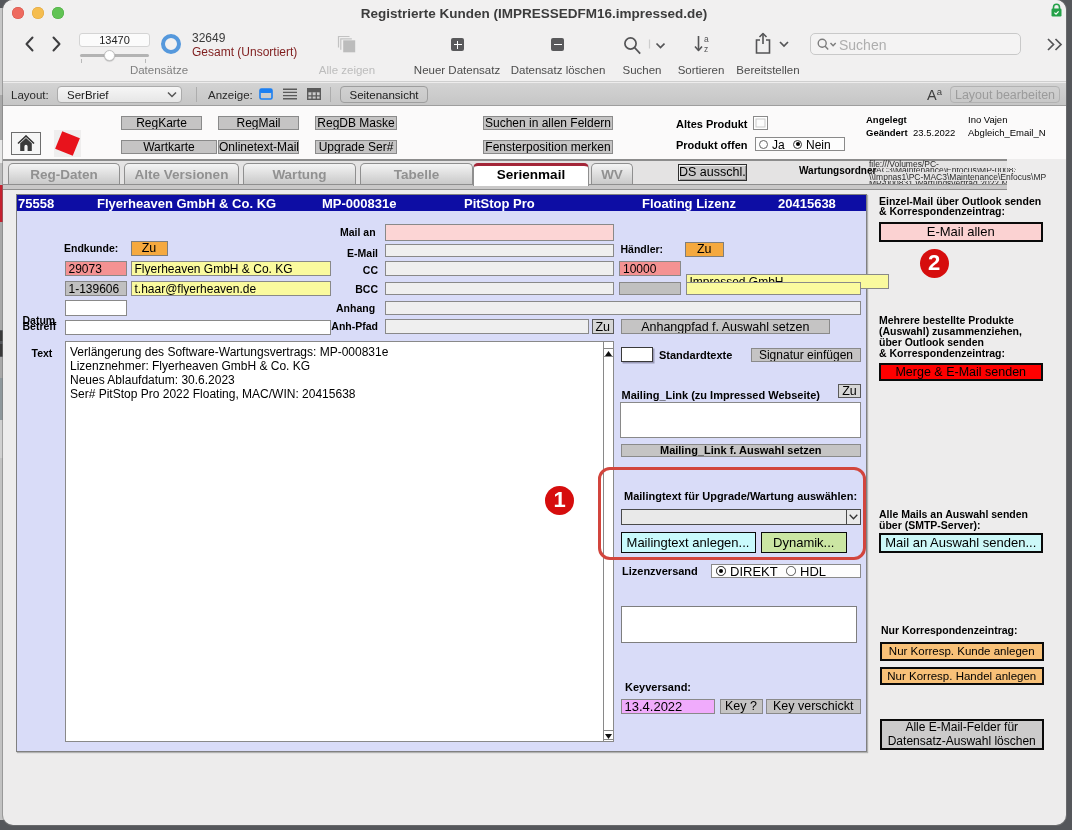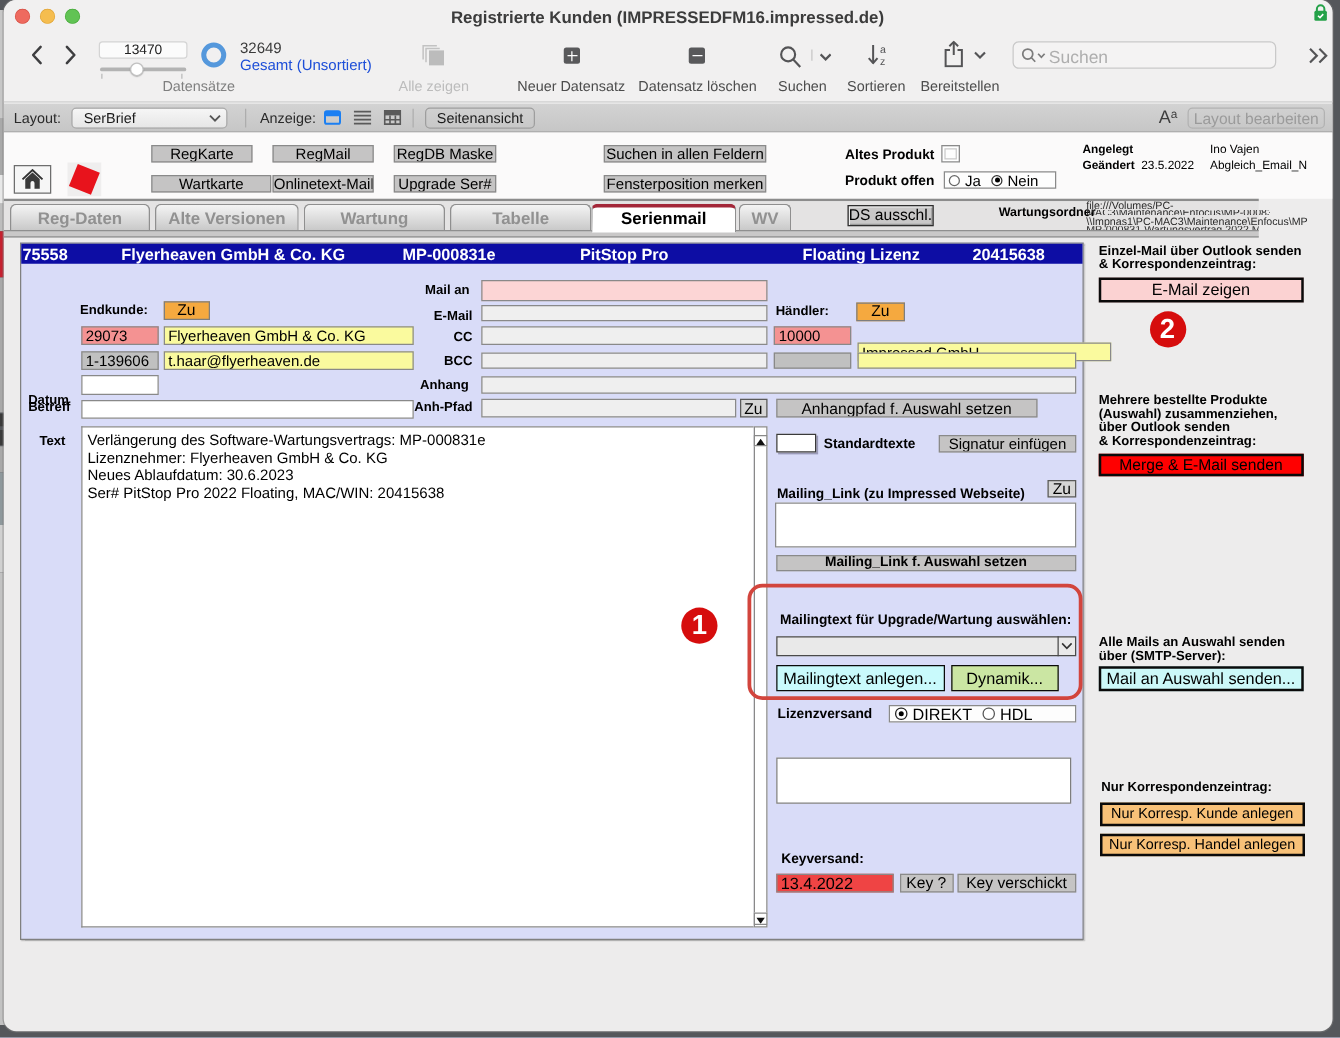--- a/index.html
+++ b/index.html
@@ -56,21 +56,21 @@
   <div class="ab nw" style="left:79px;top:33px;width:71px;height:14px;background:#FBFBFB;border:1px solid #D4D4D4;border-radius:3px;font-size:11px;line-height:12px;text-align:center;color:#222">13470</div>
 
   <div class="ab" style="left:80px;top:54px;width:69px;height:3px;background:#B3B3B3;border-radius:2px"></div>
   <div class="ab" style="left:81px;top:59px;width:1px;height:4px;background:#B9B9B9"></div>
   <div class="ab" style="left:145px;top:59px;width:1px;height:4px;background:#B9B9B9"></div>
   <div class="ab" style="left:104px;top:50px;width:11px;height:11px;background:#FFF;border:.5px solid #C2C2C2;border-radius:50%;box-shadow:0 .5px 1px rgba(0,0,0,.25)"></div>
   <div class="ab nw" style="left:159px;top:64px;width:100px;text-align:center;margin-left:-50px;font-size:11.5px;color:#7F7F7F">Datensätze</div>
 
   <div class="ab" style="left:161px;top:34px;width:20px;height:20px;border:4px solid #5598DC;border-radius:50%"></div>
   <div class="ab nw" style="left:192px;top:31px;font-size:12px;color:#3A3A3A">32649</div>
-  <div class="ab nw" style="left:192px;top:45px;font-size:12px;color:#1d4ed8">Gesamt (Unsortiert)</div>
+  <div class="ab nw" style="left:192px;top:45px;font-size:12px;color:#7f1d1d">Gesamt (Unsortiert)</div>
 
   <svg class="ab" style="left:337px;top:35px" width="19" height="18" viewBox="0 0 19 18">
     <path d="M1.5 12.5v-11h11" fill="none" stroke="#C2C2C2" stroke-width="1.2"></path>
     <path d="M3.8 14.8v-11h11" fill="none" stroke="#C2C2C2" stroke-width="1.2"></path>
     <rect x="6.2" y="5.3" width="12" height="12" fill="#BCBCBC"></rect>
   </svg>
   <div class="ab nw" style="left:347px;top:64px;width:120px;text-align:center;margin-left:-60px;font-size:11.5px;color:#BCBCBC">Alle zeigen</div>
 
   <div class="ab" style="left:451px;top:38px;width:13px;height:13px;background:#59595B;border-radius:2px"></div>
   <div class="ab" style="left:453.5px;top:43.8px;width:8px;height:1.5px;background:#fff"></div>
@@ -286,30 +286,31 @@
   <div class="ab" style="left:711px;top:563.5px;width:149.5px;height:14.5px;background:#FDFDFD;border:1px solid #8A8A8A"></div>
   <div class="ab" style="left:716px;top:566px;width:9.5px;height:9.5px;border:1px solid #222;border-radius:50%;background:#FFF"></div>
   <div class="ab" style="left:718.7px;top:568.7px;width:4.5px;height:4.5px;border-radius:50%;background:#000"></div>
   <div class="ab nw" style="left:730px;top:564px;font-size:13px">DIREKT</div>
   <div class="ab" style="left:786px;top:566px;width:9.5px;height:9.5px;border:1px solid #555;border-radius:50%;background:#FFF"></div>
   <div class="ab nw" style="left:800px;top:564px;font-size:13px">HDL</div>
 
   <div class="ab" style="left:620.5px;top:606px;width:236.5px;height:36.5px;background:#FFF;border:1px solid #7E7E7E"></div>
 
   <div class="lbl" style="left:625px;top:681px;font-size:11px">Keyversand:</div>
-  <div class="fld" style="left:620.5px;top:698.5px;width:94.5px;height:15px;background:#ef4444;font-size:13px">13.4.2022</div>
+  <div class="fld" style="left:620.5px;top:698.5px;width:94.5px;height:15px;background:#f0abfc;font-size:13px">13.4.2022</div>
   <div class="gbtn" style="left:719.5px;top:698.5px;width:43px;height:15px;font-size:12.5px;line-height:13.5px">Key ?</div>
   <div class="gbtn" style="left:766px;top:698.5px;width:94.5px;height:15px;font-size:12.5px;line-height:13.5px">Key verschickt</div>
 
   <div class="ab" style="left:545px;top:486px;width:29px;height:29px;border-radius:50%;background:#D60D0D;color:#FFF;font-weight:bold;font-size:22px;text-align:center;line-height:28px">1</div>
 
   <div class="lbl" style="left:879px;top:195.5px;font-size:10.5px;line-height:10.5px">Einzel-Mail über Outlook senden<br>&amp; Korrespondenzeintrag:</div>
-  <div class="bb" style="left:878.5px;top:221.5px;width:164.5px;height:20px;background:#FBD2D2;font-size:13px">E-Mail zeigen</div>
+  <div class="bb" style="left:878.5px;top:221.5px;width:164.5px;height:20px;background:#FBD2D2;font-size:13px">E-Mail allen</div>
   <div class="ab" style="left:919.5px;top:248.5px;width:29px;height:29px;border-radius:50%;background:#D60D0D;color:#FFF;font-weight:bold;font-size:22px;text-align:center;line-height:28px">2</div>
   <div class="lbl" style="left:879px;top:314.5px;font-size:10.5px;line-height:11px">Mehrere bestellte Produkte<br>(Auswahl) zusammenziehen,<br>über Outlook senden<br>&amp; Korrespondenzeintrag:</div>
   <div class="bb" style="left:878.5px;top:363px;width:164.5px;height:18px;background:#F00;font-size:12.5px">Merge &amp; E-Mail senden</div>
   <div class="lbl" style="left:879px;top:508.5px;font-size:10.5px;line-height:11px">Alle Mails an Auswahl senden<br>über (SMTP-Server):</div>
   <div class="bb" style="left:878.5px;top:533px;width:164.5px;height:19.5px;background:#CCF8F8;font-size:13px">Mail an Auswahl senden...</div>
   <div class="lbl" style="left:881px;top:623.5px;font-size:10.5px">Nur Korrespondenzeintrag:</div>
   <div class="bb" style="left:879.5px;top:642px;width:164.5px;height:18.5px;background:#F8C178;font-size:11.5px">Nur Korresp. Kunde anlegen</div>
   <div class="bb" style="left:879.5px;top:666.5px;width:164.5px;height:18.5px;background:#F8C178;font-size:11.5px">Nur Korresp. Handel anlegen</div>
+  <div class="bb" style="left:879.5px;top:719px;width:164.5px;height:30.5px;background:#CCCBCB;font-size:12px;line-height:14.5px">Alle E-Mail-Felder für<br>Datensatz-Auswahl löschen</div>
 </div>
   </div>
 
 </body></html>

